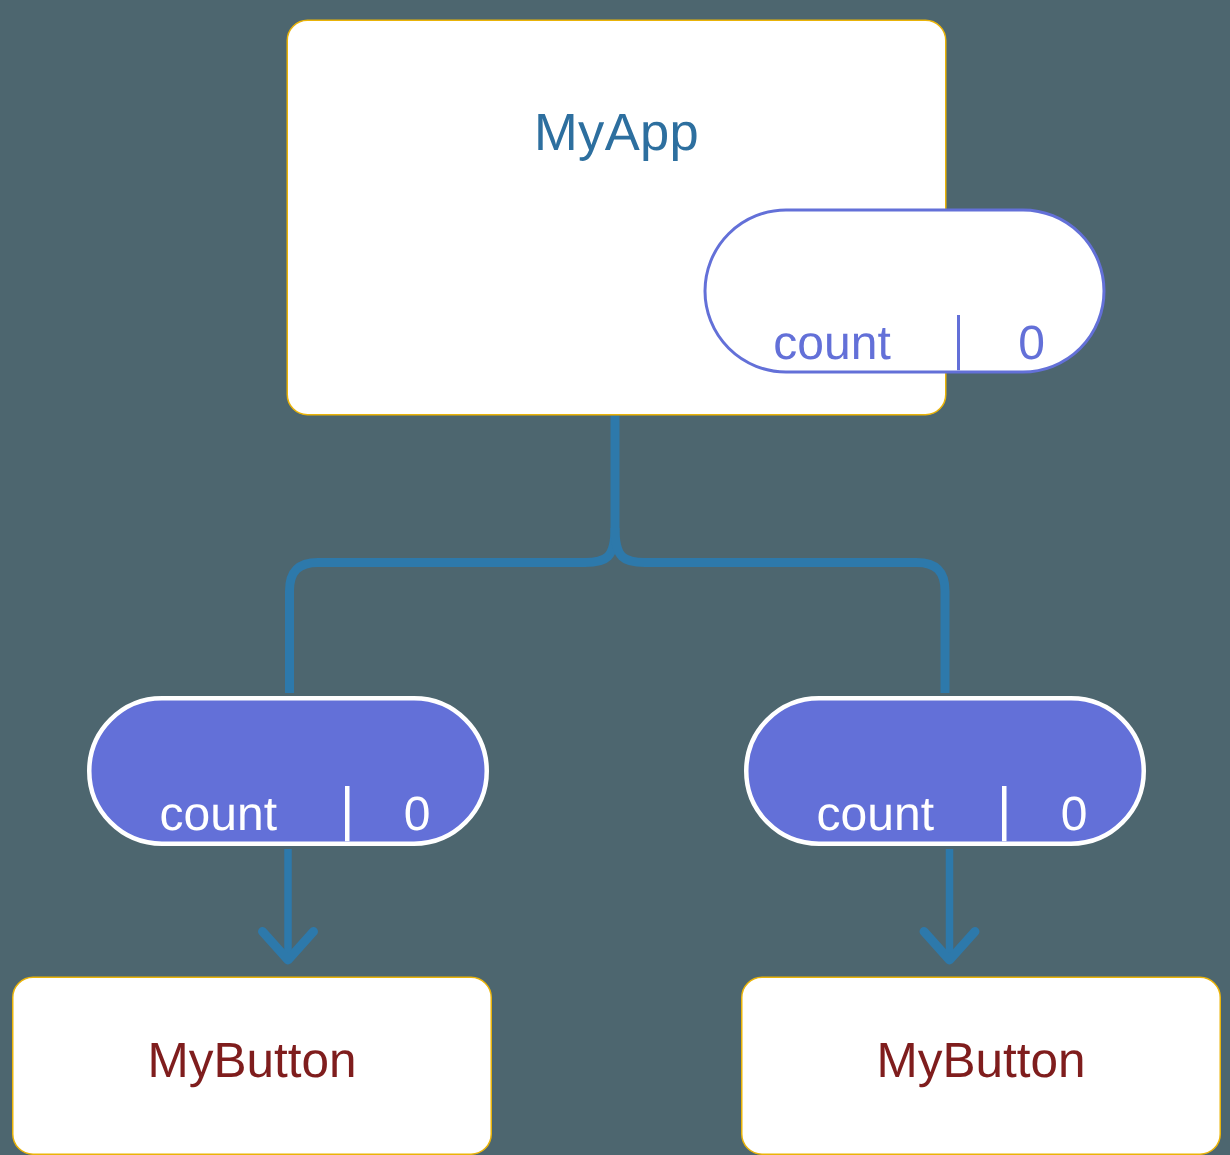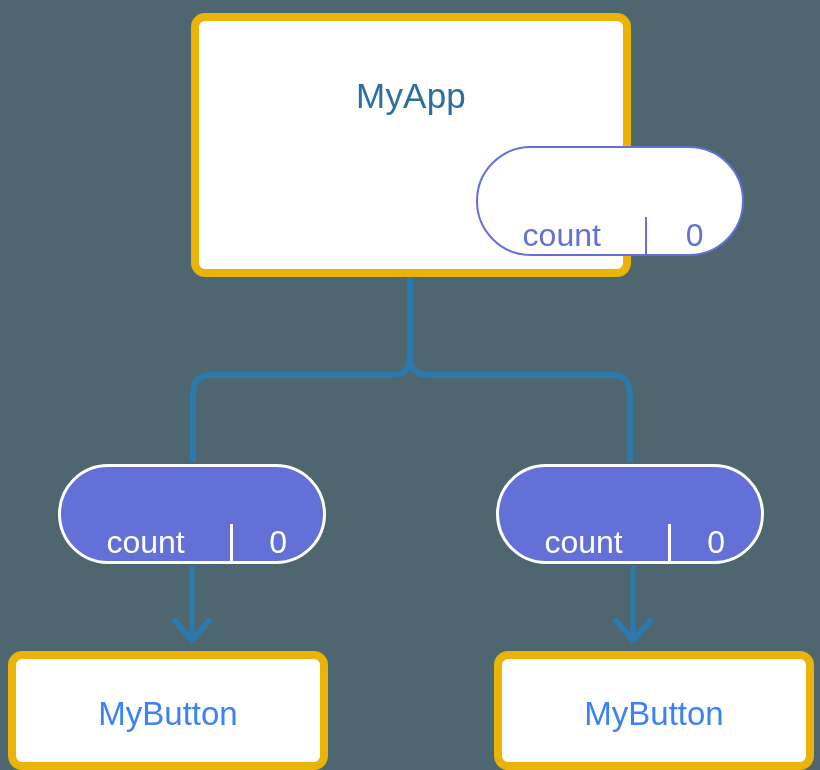--- a/index.html
+++ b/index.html
@@ -25,21 +25,21 @@
     top: 0;
     width: 820px;
     height: 770px;
     pointer-events: none;
   }
 
   
   .component-card {
     position: absolute;
     background: #ffffff;
-    border: 8px solid #eab308;
+    border: 1px solid #eab308;
     border-radius: 14px;
     box-sizing: border-box;
   }
   #parent-card {
     left: 191px;
     top: 13px;
     width: 440px;
     height: 264px;
   }
   .card-title {
@@ -133,21 +133,21 @@
     top: 651px;
     width: 320px;
     height: 119px;
   }
   .child-title {
     position: absolute;
     left: 0;
     right: 0;
     top: 36px;
     text-align: center;
-    color: #3b82f6;
+    color: #7f1d1d;
     font-size: 33px;
   }
 </style>
 </head>
 <body>
 
 <div id="diagram-root">
 
   <svg class="edge-layer" viewBox="0 0 820 770">
 

